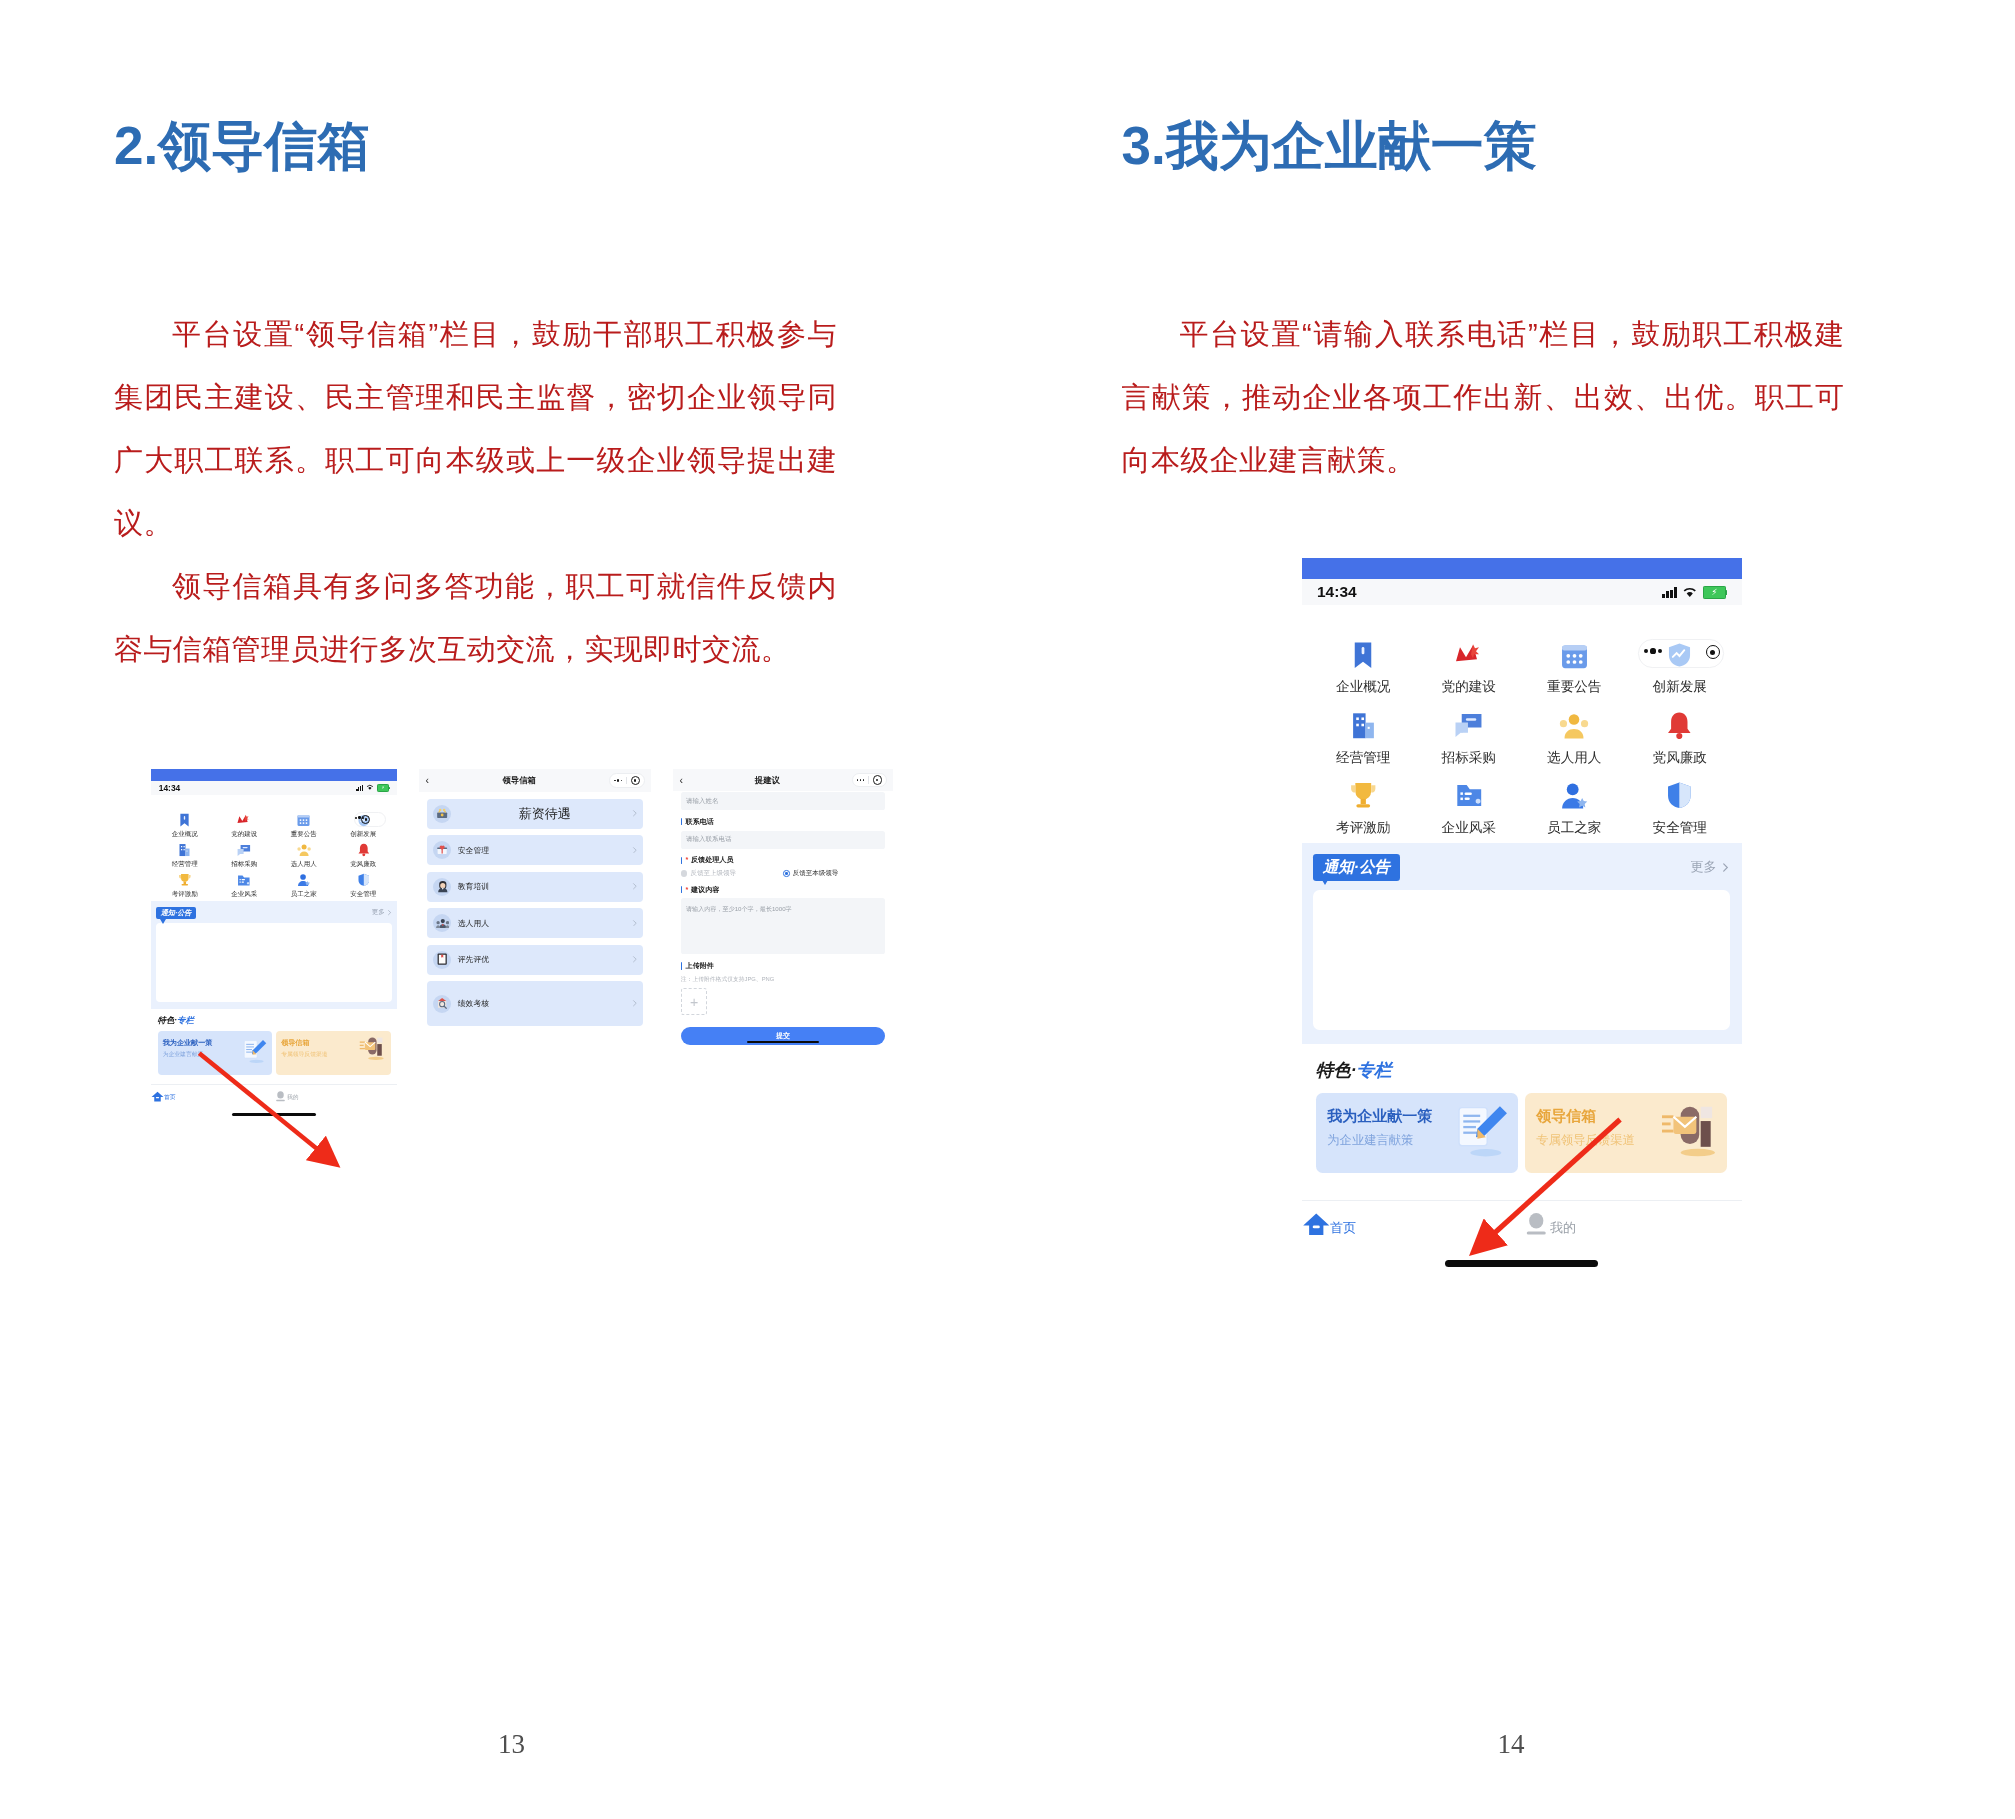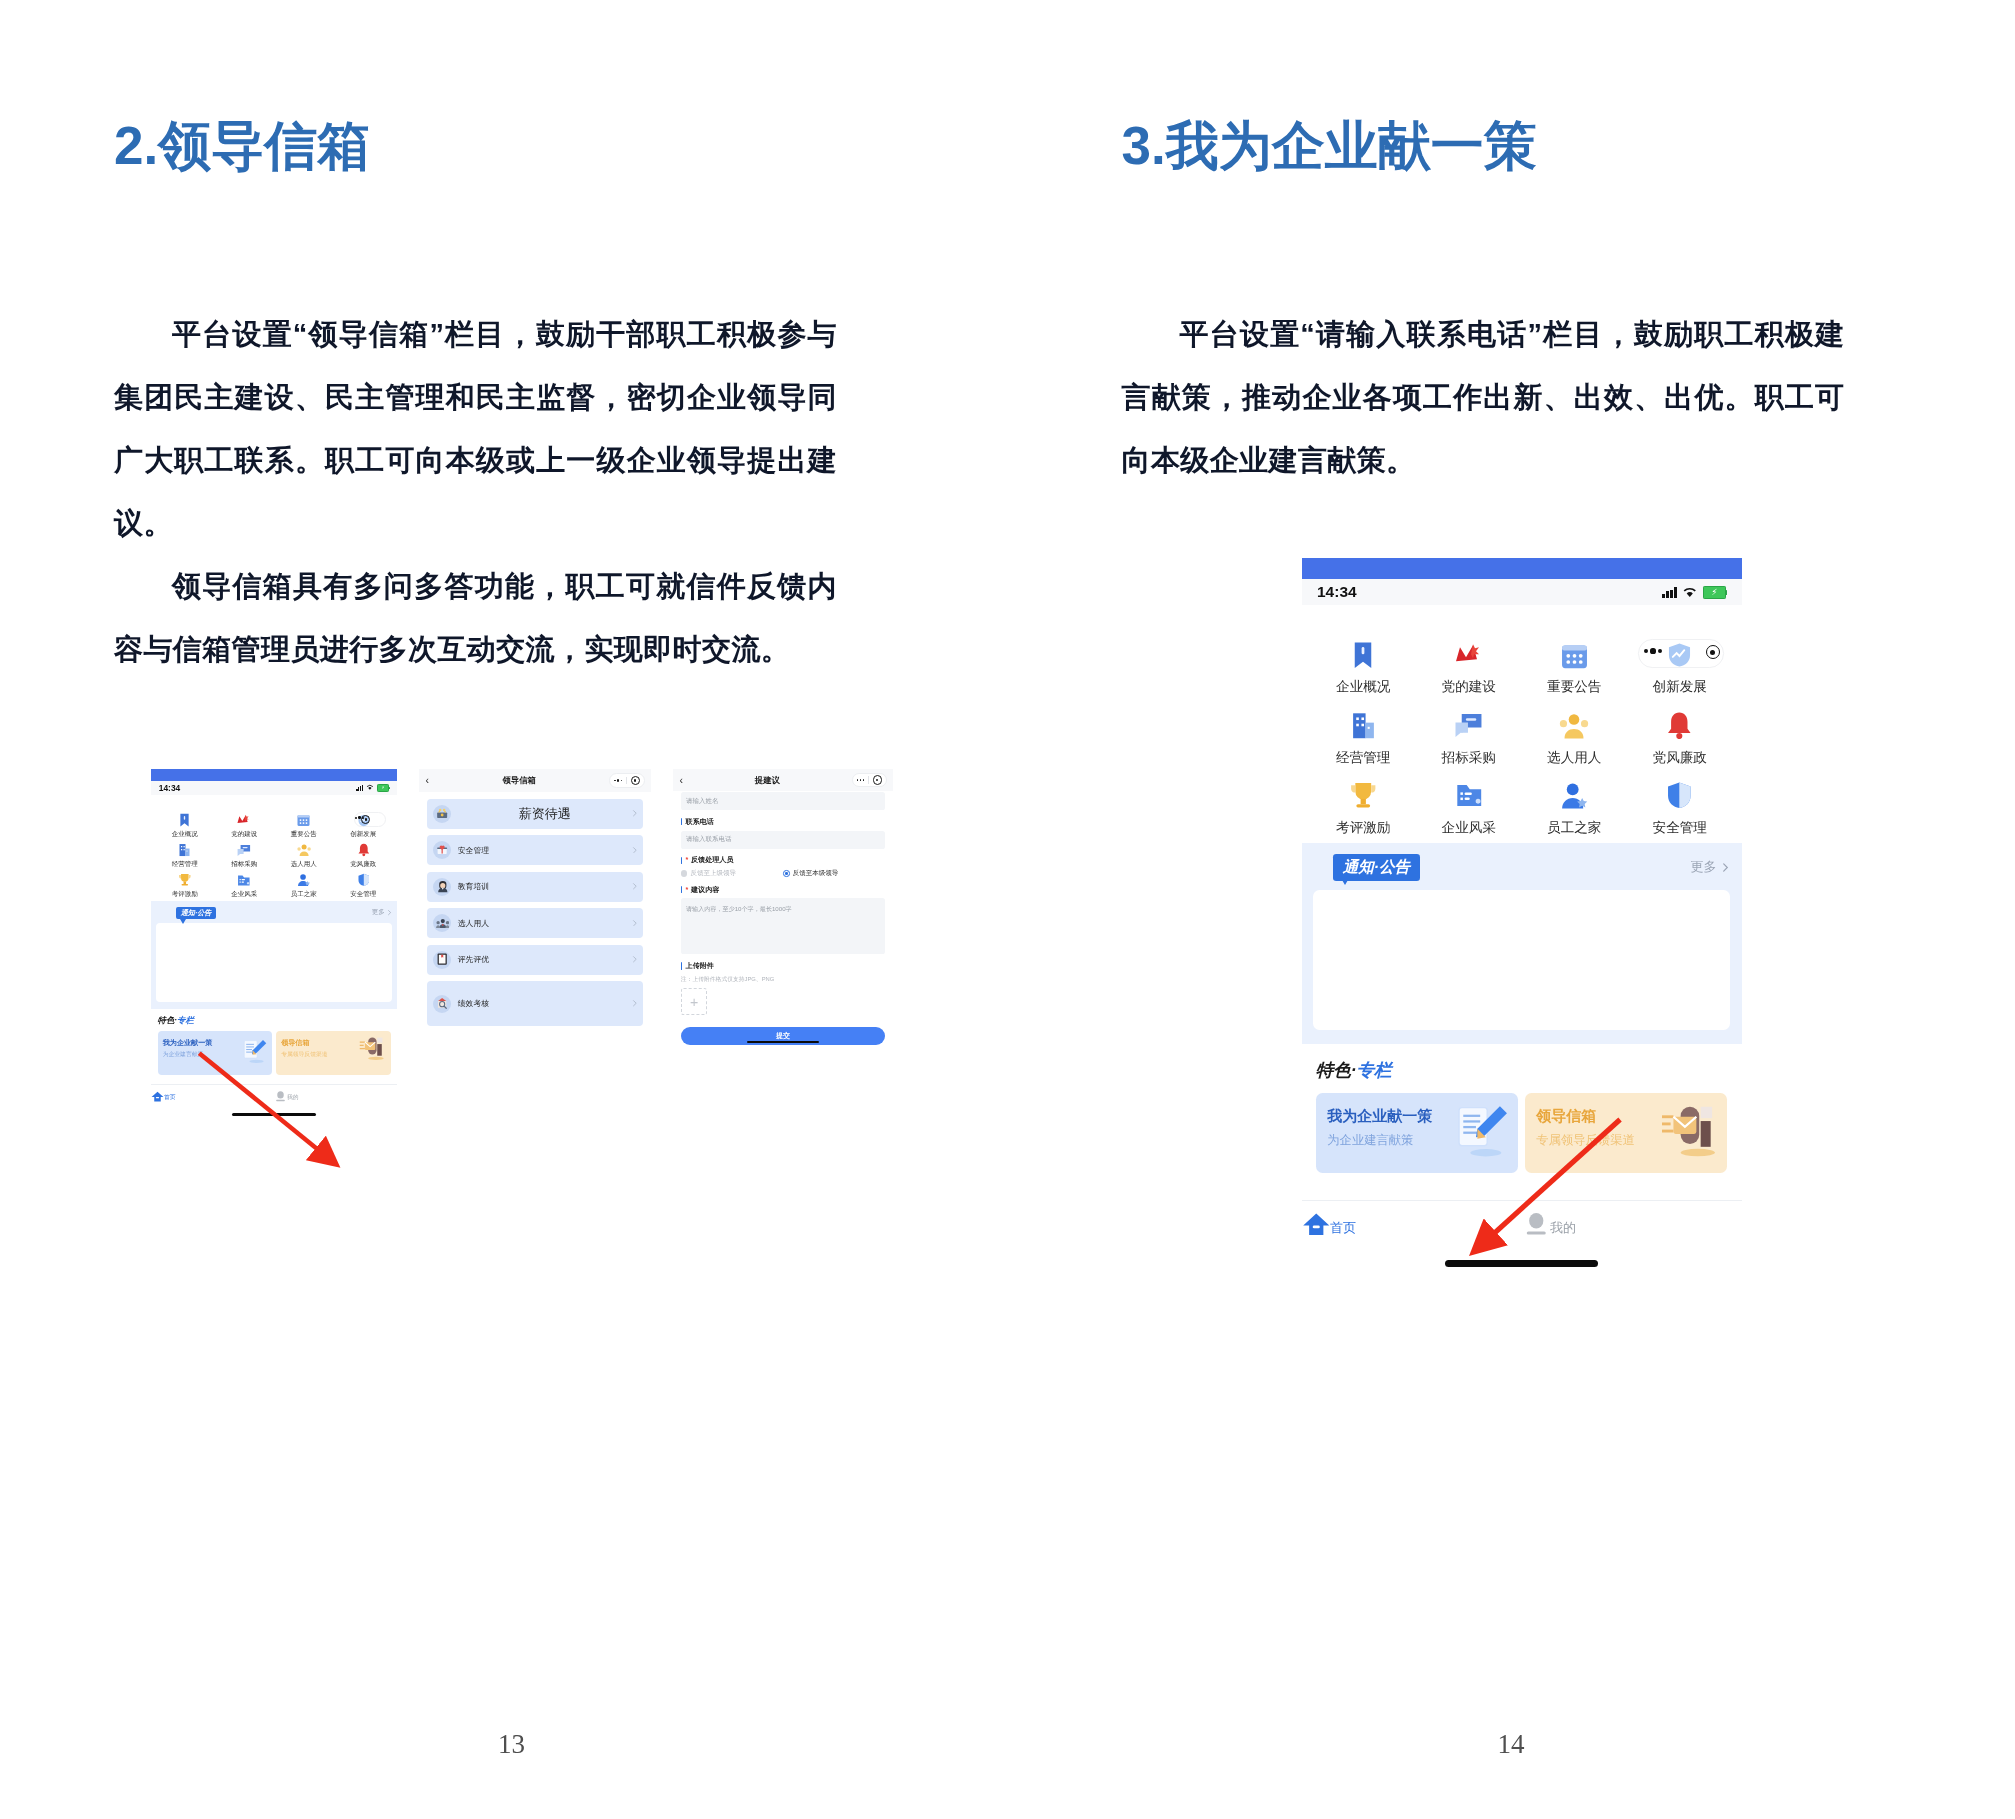--- a/index.html
+++ b/index.html
@@ -39,22 +39,22 @@
     position: absolute;
   }
   .title-left  { left: 114px; top: 119px; }
   .title-right { left: 1108px; top: 119px; }
 
   
   .body-col {
     position: absolute;
     font-size: 29px;
     line-height: 63px;
-    color: #0f172a;
-    font-weight: 700;
+    color: #b91c1c;
+    font-weight: 400;
     letter-spacing: 0.4px;
     text-align: justify;
     text-justify: inter-character;
   }
   .body-left  { left: 114px; top: 303px; width: 723px; }
   .body-col p { margin: 0; text-indent: 58px; }
 
   
   .page-number {
     position: absolute;
@@ -134,21 +134,21 @@
     position: relative;
   }
   .notice-head { display:flex; align-items:center; justify-content:space-between; }
   .notice-tag {
     background: #2e72e0;
     color: #fff;
     font-style: italic;
     font-weight: 700;
     position: relative;
     border-radius: 1.9px;
-    display:flex; align-items:center;margin-left:20px;
+    display:flex; align-items:center;
   }
   .notice-tag::after {
     content:"";
     position:absolute;
     left: 10%;
     bottom: -4.5px;
     border-left: 3.9px solid transparent;
     border-right: 3.9px solid transparent;
     border-top: 5.2px solid #2e72e0;
   }

